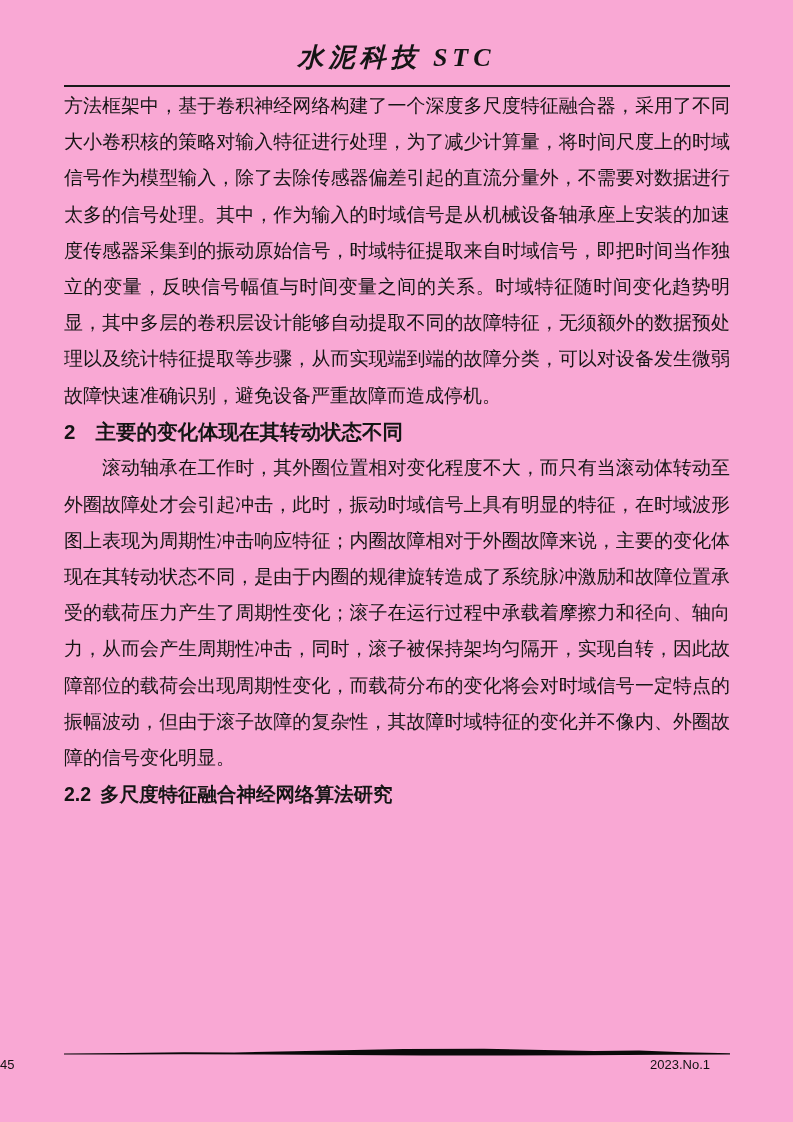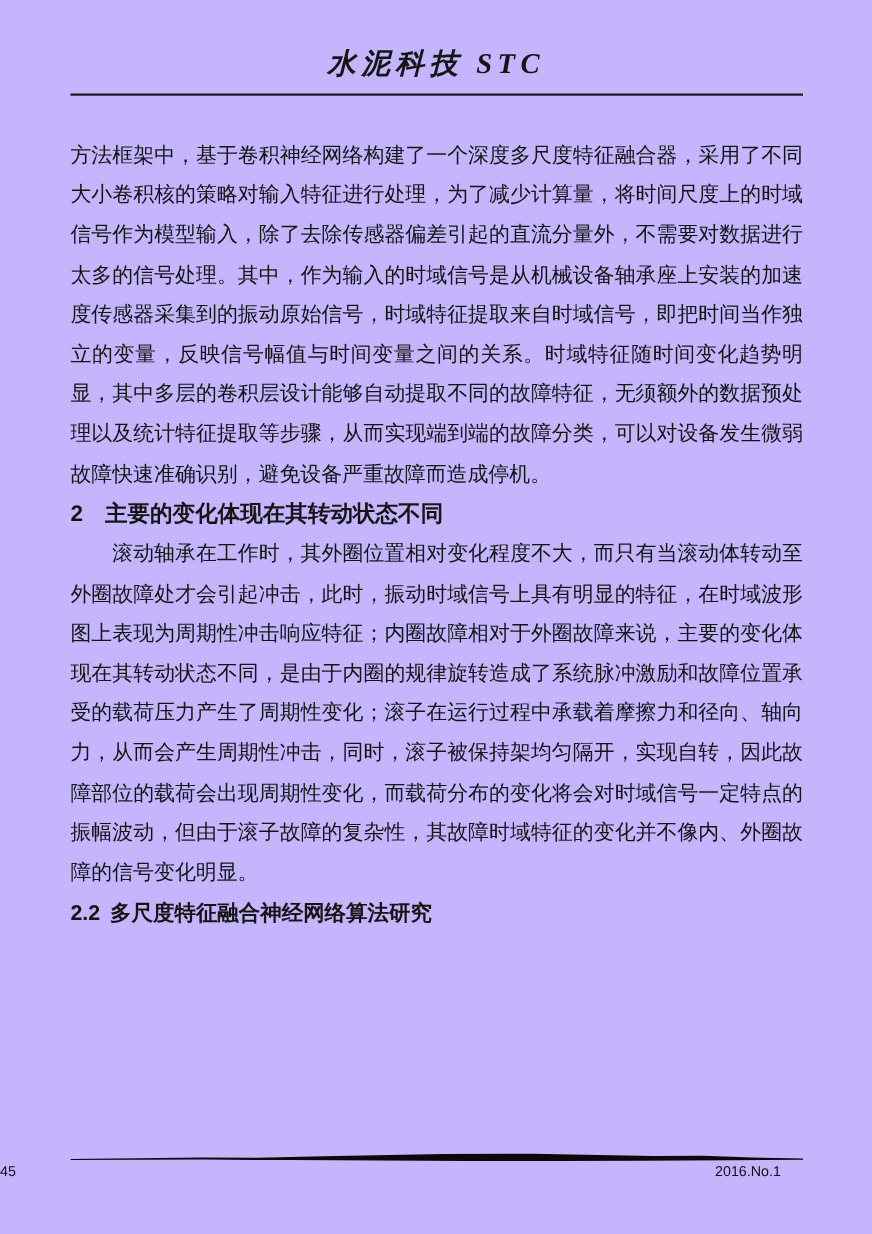--- a/index.html
+++ b/index.html
@@ -5,21 +5,21 @@
   html, body {
     margin: 0;
     padding: 0;
     background: #e8e8e8;
   }
   .page {
     position: relative;
     width: 793px;
     height: 1122px;
     margin: 0 auto;
-    background: #c4b5fd;
+    background: #f9a8d4;
     font-family: "Liberation Serif", serif;
     color: #151515;
     overflow: hidden;
   }
   
   .journal-header {
     position: absolute;
     top: 40px;
     left: 0;
     width: 100%;
@@ -41,21 +41,20 @@
   
   .content {
     position: absolute;
     top: 88px;
     left: 64px;
     width: 666px;
     font-size: 19px;
     line-height: 36.2px;
     text-align: justify;
     text-justify: inter-character;
-    margin-top: 36px;
   }
   .content p {
     margin: 0;
     padding: 0;
   }
   .para-indent {
     text-indent: 2em;
   }
   .h-main {
     margin: 2px 0 0 0;
@@ -148,15 +147,15 @@
   </div>
 
   <div class="footer-rule">
     <svg width="666" height="8" viewBox="0 0 666 8" xmlns="http://www.w3.org/2000/svg">
       <polygon fill="#0a0a0a" points="0,5.6 60,5.0 120,4.2 170,4.4 230,3.2 290,2.0 340,1.0 420,0.8 480,2.0 530,3.0 575,2.6 620,4.2 666,5.2 666,6.4 600,6.8 520,7.2 440,7.4 360,7.4 280,7.0 200,6.6 120,6.2 60,6.4 0,6.6"></polygon>
     </svg>
   </div>
 
   <div class="footer-pageno">45</div>
 
-  <div class="footer-issue">2016.No.1</div>
+  <div class="footer-issue">2023.No.1</div>
 
 </div>
 
 </body></html>

